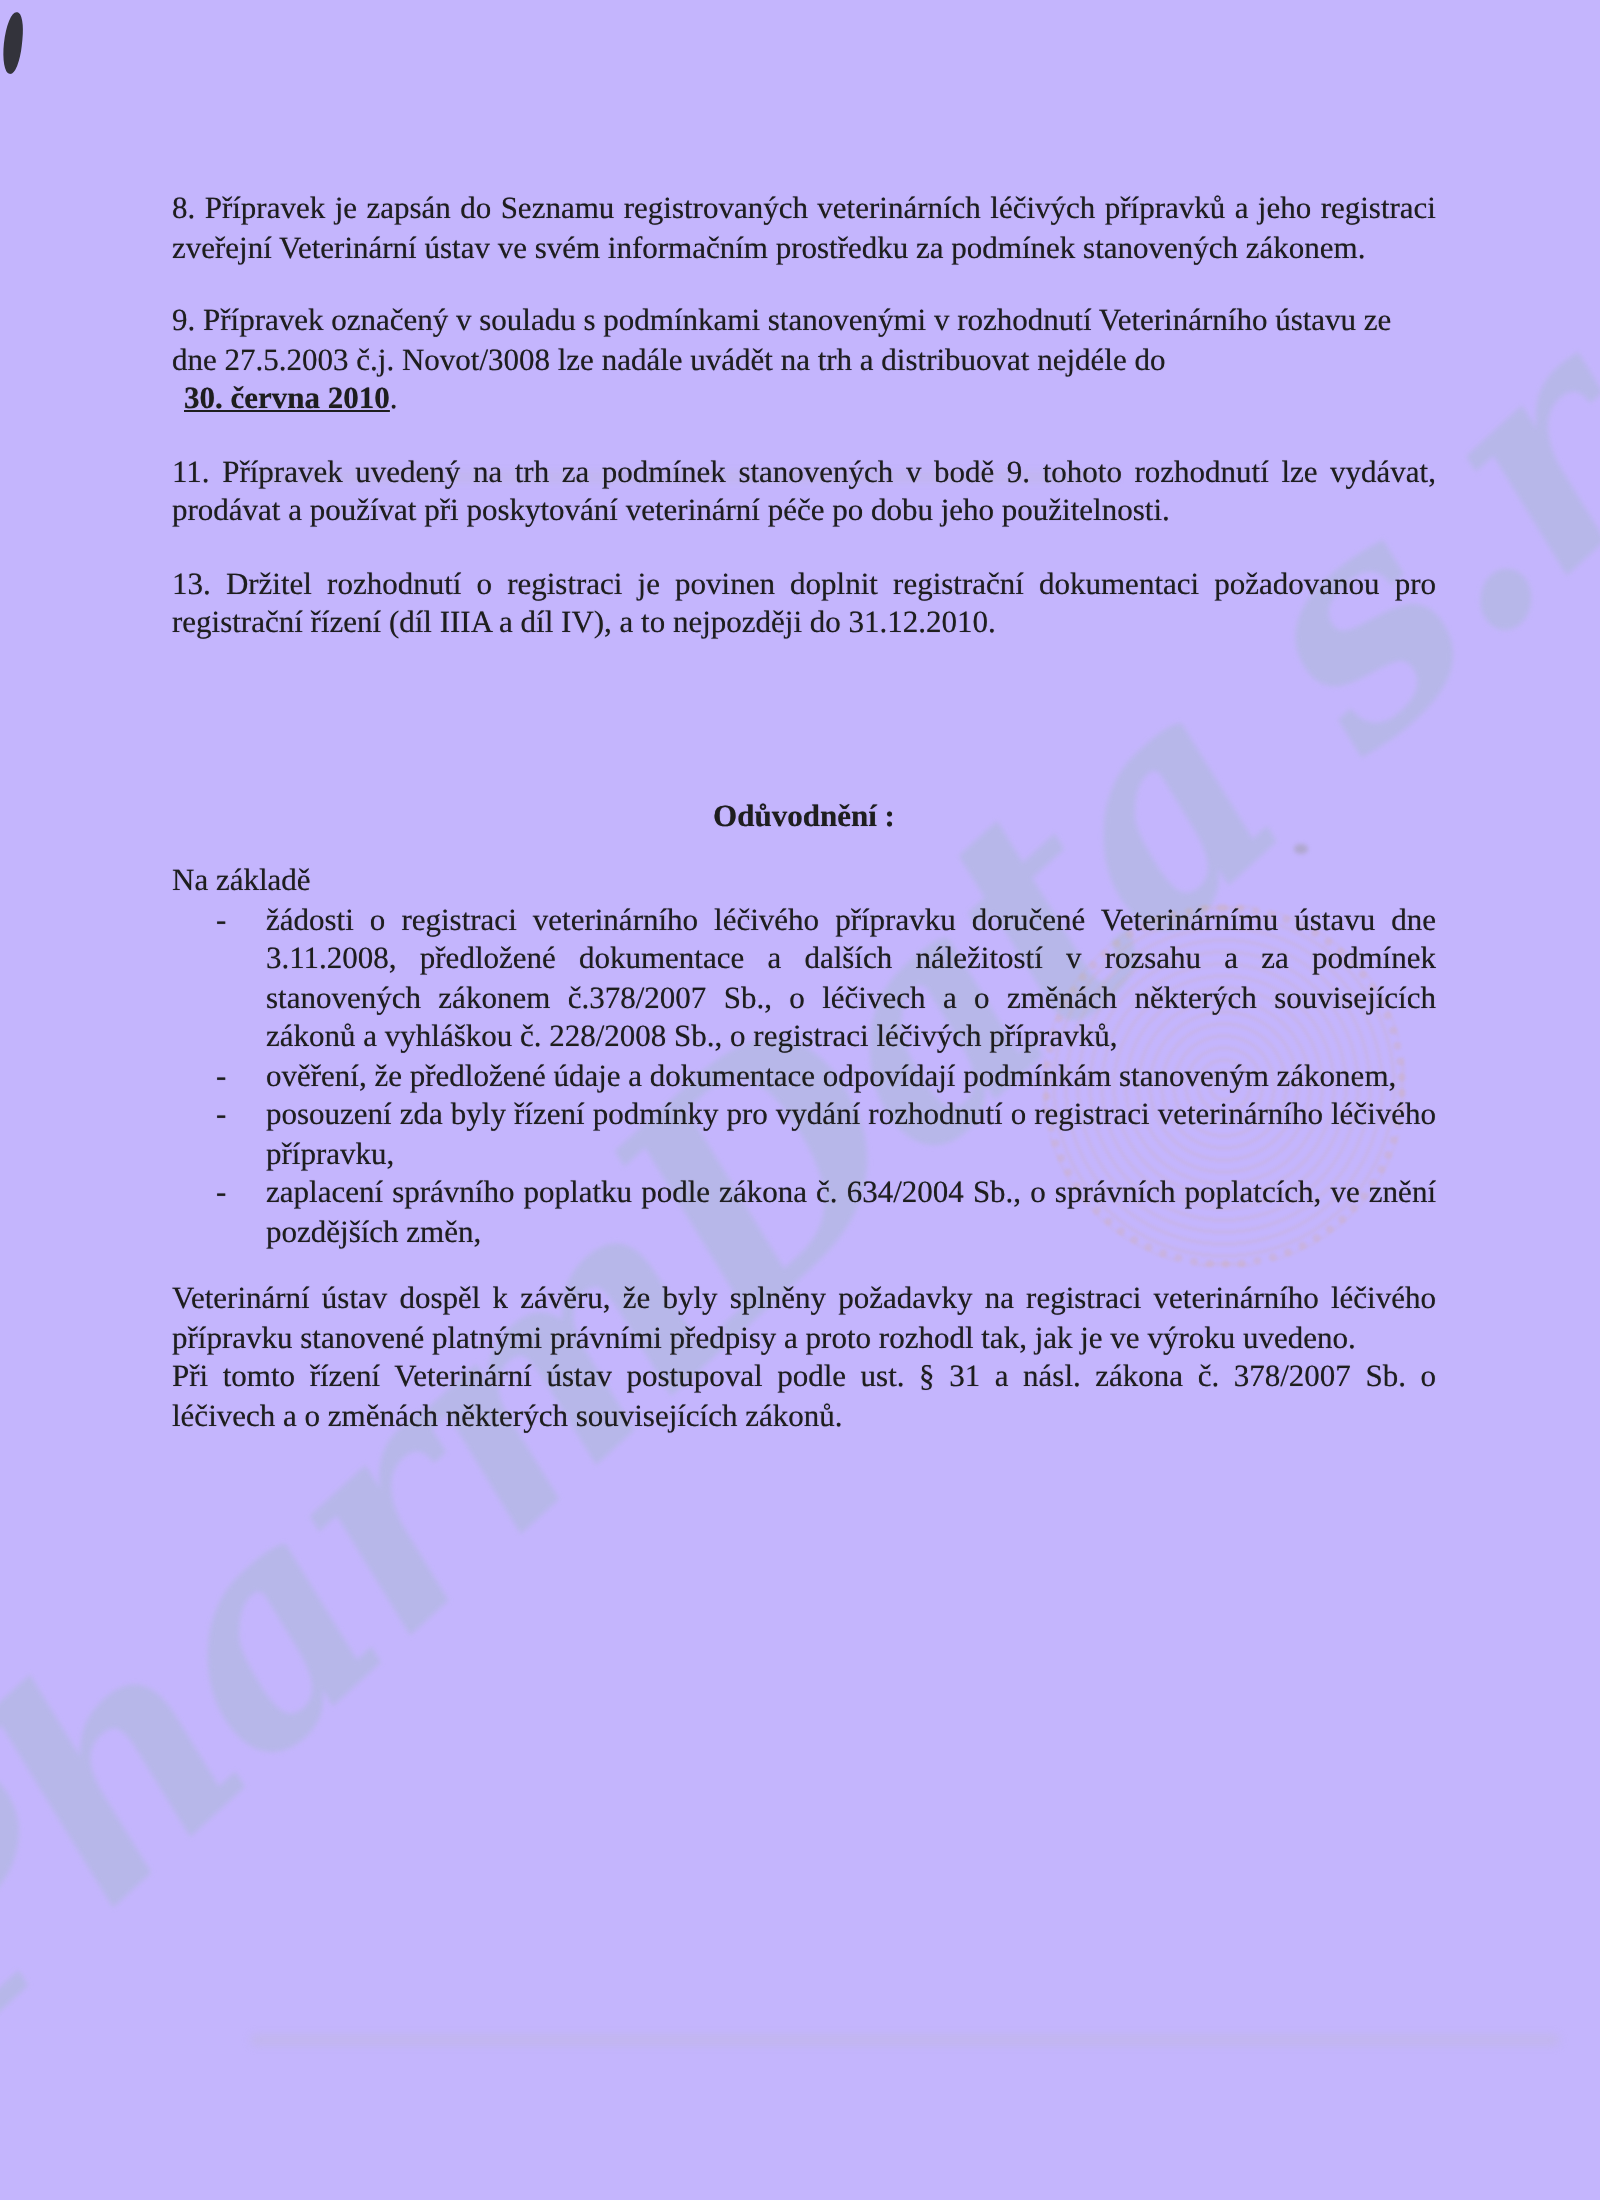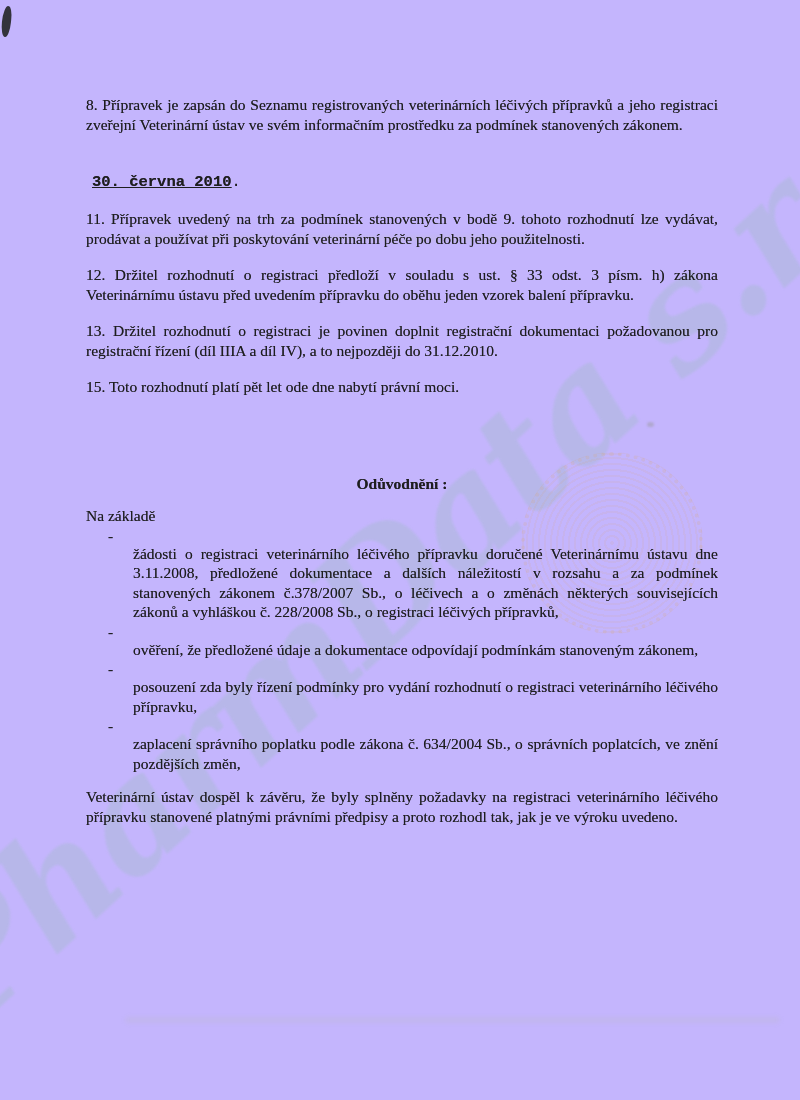--- a/index.html
+++ b/index.html
@@ -61,69 +61,67 @@
   .content {
     position:absolute;
     left:86px; top:95px;
     width:632px;
     font-size:15.5px;
     line-height:19.5px;
     text-shadow:0 0 0.4px rgba(0,0,0,0.55);
   }
   .content p { margin:0 0 17px 0; text-align:justify; }
   .content p.noj { text-align:left; }
-  .date-line { padding-left:6px;font-family:Liberation Mono, monospace; }
+  .date-line { padding-left:6px; }
   .date-line strong { text-decoration:underline; }
   .section-heading {
     text-align:center;
     font-weight:bold;
     margin:77px 0 13px 0;
   }
   .intro { margin-bottom:0 !important; }
   .bullets { margin:0 0 14px 0; }
   .bullet { display:flex; }
   .bullet .dash {
     flex:none; width:47px;
     padding-left:22px; box-sizing:border-box;
     text-align:left;
   }
-  .bullet .btext { flex:1; text-align:justify;margin-top:18px; }
+  .bullet .btext { flex:1; text-align:justify; }
   .closing { margin:0 !important; }
 </style>
 </head>
 <body>
 
 <div class="page">
 
   <div class="watermark">PharmData s.r.o.</div>
 
   <div class="stamp"></div>
   <div class="corner-mark"></div>
   <div class="streak streak-1"></div>
   <div class="streak streak-2"></div>
   <div class="speck"></div>
 
   <div class="content">
 
     <p>8. Přípravek je zapsán do Seznamu registrovaných veterinárních léčivých přípravků a jeho registraci zveřejní Veterinární ústav ve svém informačním prostředku za podmínek stanovených zákonem.</p>
 
     <p class="noj">
-      <br>
+      <span>9. Přípravek označený v souladu s podmínkami stanovenými v rozhodnutí Veterinárního ústavu  ze dne 27.5.2003 č.j. Novot/3008 lze nadále uvádět na trh a distribuovat nejdéle do</span><br>
       <span class="date-line"><strong>30. června 2010</strong><span>.</span></span>
     </p>
 
 
     <p>11. Přípravek uvedený na trh za podmínek stanovených v bodě 9. tohoto rozhodnutí lze vydávat, prodávat a používat při poskytování veterinární péče po dobu jeho použitelnosti.</p>
 
-    <p>12. Držitel rozhodnutí o registraci předloží v souladu s ust. § 33 odst. 3 písm. h) zákona Veterinárnímu ústavu před uvedením přípravku do oběhu jeden vzorek balení přípravku.</p>
 
     <p>13. Držitel rozhodnutí o registraci je povinen doplnit registrační dokumentaci požadovanou pro registrační řízení (díl IIIA a díl IV), a to nejpozději do 31.12.2010.</p>
 
 
-    <p class="noj">15. Toto rozhodnutí platí pět let ode dne nabytí právní moci.</p>
 
     <div class="section-heading">Odůvodnění :</div>
 
     <p class="noj intro">Na základě</p>
 
     <div class="bullets">
       <div class="bullet">
         <span class="dash">-</span>
         <span class="btext">žádosti o registraci veterinárního léčivého přípravku doručené Veterinárnímu ústavu dne 3.11.2008, předložené dokumentace a dalších náležitostí v rozsahu a za podmínek stanovených zákonem č.378/2007 Sb., o léčivech a o změnách některých souvisejících zákonů a vyhláškou č. 228/2008 Sb., o registraci léčivých přípravků,</span>
       </div>
@@ -136,15 +134,16 @@
         <span class="btext">posouzení zda byly řízení podmínky pro vydání rozhodnutí o registraci veterinárního léčivého přípravku,</span>
       </div>
       <div class="bullet">
         <span class="dash">-</span>
         <span class="btext">zaplacení správního poplatku podle zákona č. 634/2004 Sb., o správních poplatcích, ve znění pozdějších změn,</span>
       </div>
     </div>
 
     <p class="closing">Veterinární ústav dospěl k závěru, že byly splněny požadavky na registraci veterinárního léčivého přípravku stanovené platnými právními předpisy a proto rozhodl tak, jak je ve výroku uvedeno.</p>
 
+    <p class="closing">Při tomto řízení Veterinární ústav postupoval podle ust. § 31 a násl. zákona č. 378/2007 Sb. o léčivech a o změnách některých souvisejících zákonů.</p>
 
   </div>
 </div>
 
 </body></html>

